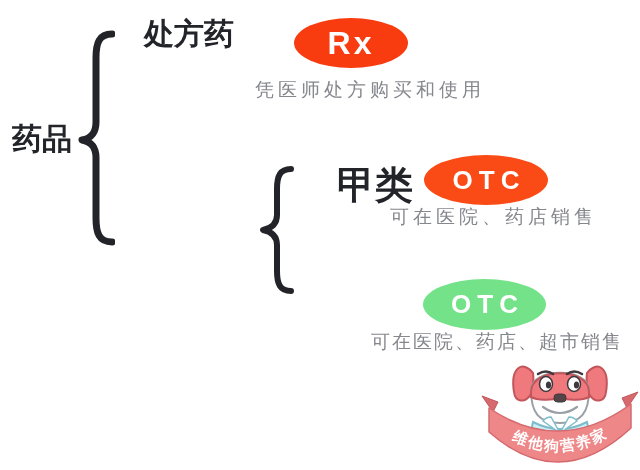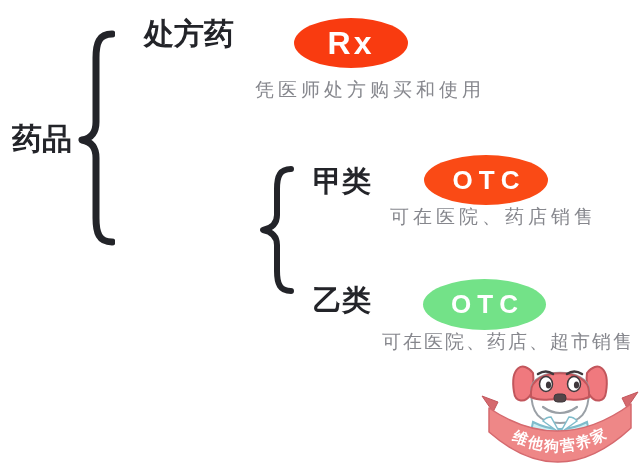--- a/index.html
+++ b/index.html
@@ -2,39 +2,39 @@
 <html><head>
 <meta charset="utf-8">
 <style>
   html,body{margin:0;padding:0;background:#fff;}
   .stage{
     position:relative;width:640px;height:470px;background:#ffffff;overflow:hidden;
     font-family:"Liberation Sans","DejaVu Sans",sans-serif;
   }
   .lbl{position:absolute;font-weight:700;color:#232429;line-height:1.05;white-space:nowrap;}
   .lbl.l1{font-size:30px;}
-  .lbl.l2{font-size:29px;}
+  .lbl.l2{font-size:38px;margin-left:24px;}
   .note{position:absolute;color:#86878d;font-size:19px;white-space:nowrap;line-height:1.2;}
   .badge{
     position:absolute;border-radius:50%;display:flex;align-items:center;justify-content:center;
     color:#ffffff;font-weight:700;white-space:nowrap;
   }
   .badge.rx{left:294px;top:18px;width:114px;height:50px;font-size:32px;letter-spacing:3px;}
   .badge.otc-a{left:424px;top:155px;width:118px;height:50px;font-size:26px;letter-spacing:6px;padding-left:6px;}
   .badge.otc-b{left:423px;top:279px;width:117px;height:51px;font-size:26px;letter-spacing:6px;padding-left:6px;}
   .brace{position:absolute;}
   .brace path{fill:none;stroke:#232429;stroke-linecap:round;stroke-linejoin:round;}
   .pos-root{left:12px;top:123px;}
   .pos-rx-label{left:144px;top:18px;text-align:right;}
   .pos-rx-note{left:255px;top:79px;letter-spacing:4px;}
   .pos-otc-label{left:125px;top:220px;}
   .pos-a-label{left:313px;top:166px;}
   .pos-a-note{left:390px;top:206px;letter-spacing:4px;}
   .pos-b-label{left:313px;top:285px;}
-  .pos-b-note{left:382px;top:331px;letter-spacing:2px;}
+  .pos-b-note{left:371px;top:331px;letter-spacing:2px;}
   .mascot{position:absolute;left:481px;top:356px;}
   .mascot .ear,.mascot .cap{fill:#f0797e;stroke:#c2565c;stroke-width:2;}
   .mascot .head{fill:#ffffff;stroke:#9aa0a6;stroke-width:2;}
   .mascot .eye{fill:#ffffff;stroke:#3f383c;stroke-width:1.5;}
   .mascot .pupil{fill:#3f383c;}
   .mascot .brow{fill:none;stroke:#3f383c;stroke-width:2.5;stroke-linecap:round;}
   .mascot .nose{fill:#554548;stroke:#3f383c;stroke-width:1;}
   .mascot .mouth{fill:none;stroke:#9aa0a6;stroke-width:2.2;stroke-linecap:round;}
   .mascot .shirt{fill:#cbeff4;stroke:#7fbccb;stroke-width:2;}
   .mascot .collar{fill:#ffffff;stroke:#7fbccb;stroke-width:1.5;}
@@ -60,21 +60,20 @@
 
 
   <svg class="brace" style="left:257px;top:165px;" width="38" height="130" viewBox="0 0 38 130">
     <path d="M34,4 C23,4 20,11 20,24 L20,50 C20,58 16,63 6,65 C16,67 20,72 20,80 L20,106 C20,119 23,126 34,126" stroke-width="6"></path>
   </svg>
 
   <div class="lbl l2 pos-a-label">甲类</div>
   <div class="badge otc-a" style="background: rgb(250, 74, 21);">OTC</div>
   <div class="note pos-a-note">可在医院、药店销售</div>
 
-  <div class="lbl l2 pos-b-label">乙类</div>
   <div class="badge otc-b" style="background: rgb(115, 226, 136);">OTC</div>
   <div class="note pos-b-note">可在医院、药店、超市销售</div>
 
   <svg class="mascot" width="158" height="112" viewBox="0 0 158 112">
     <g>
       <path class="ear" d="M52,17 C42,4 29,11 33,36 C34,46 44,48 50,38 C52,31 53,24 52,17 Z"></path>
       <path class="ear" d="M106,17 C116,4 129,11 125,36 C124,46 114,48 108,38 C106,31 105,24 106,17 Z"></path>
       <path class="head" d="M50,34 C50,11 108,11 108,34 C108,57 100,67 79,67 C58,67 50,57 50,34 Z"></path>
       <path class="cap" d="M50,36 C50,11 108,11 108,36 L108,41 C97,47 86,41 79,44 C72,41 61,47 50,41 Z"></path>
       <path class="brow" d="M57,18 Q65,13 72,18"></path>

